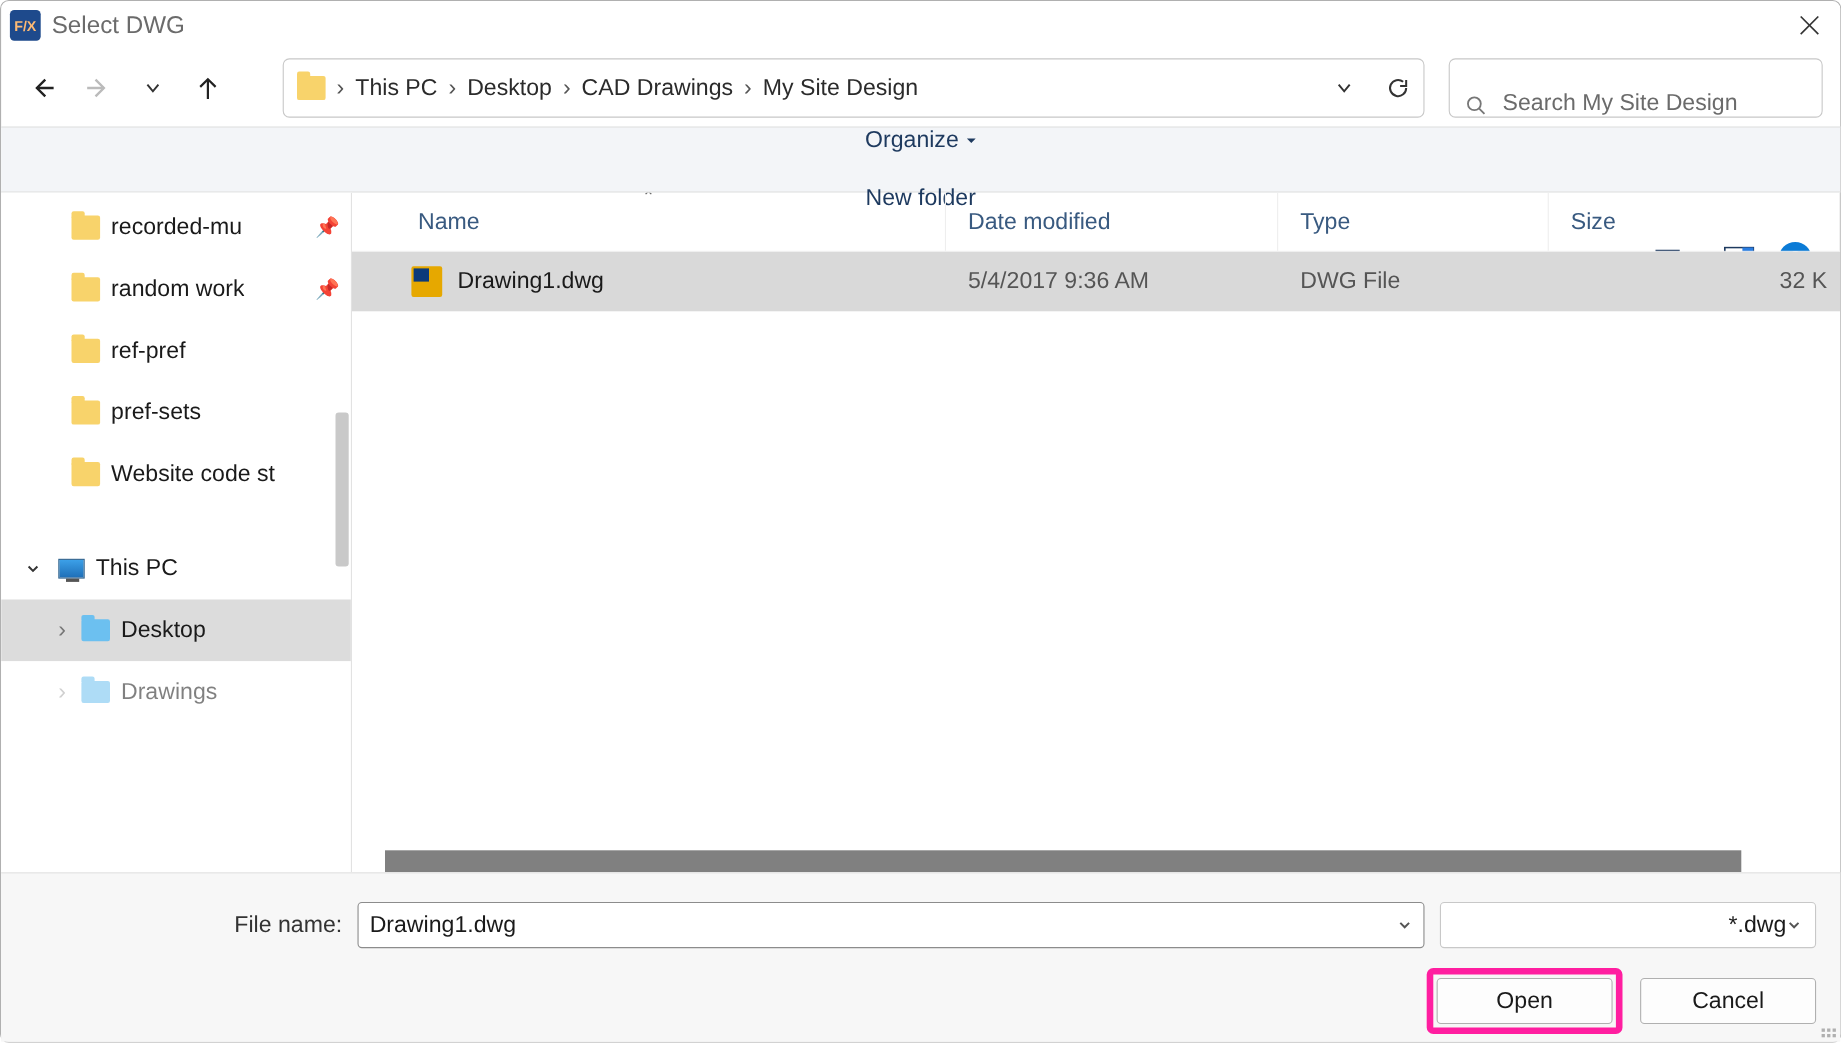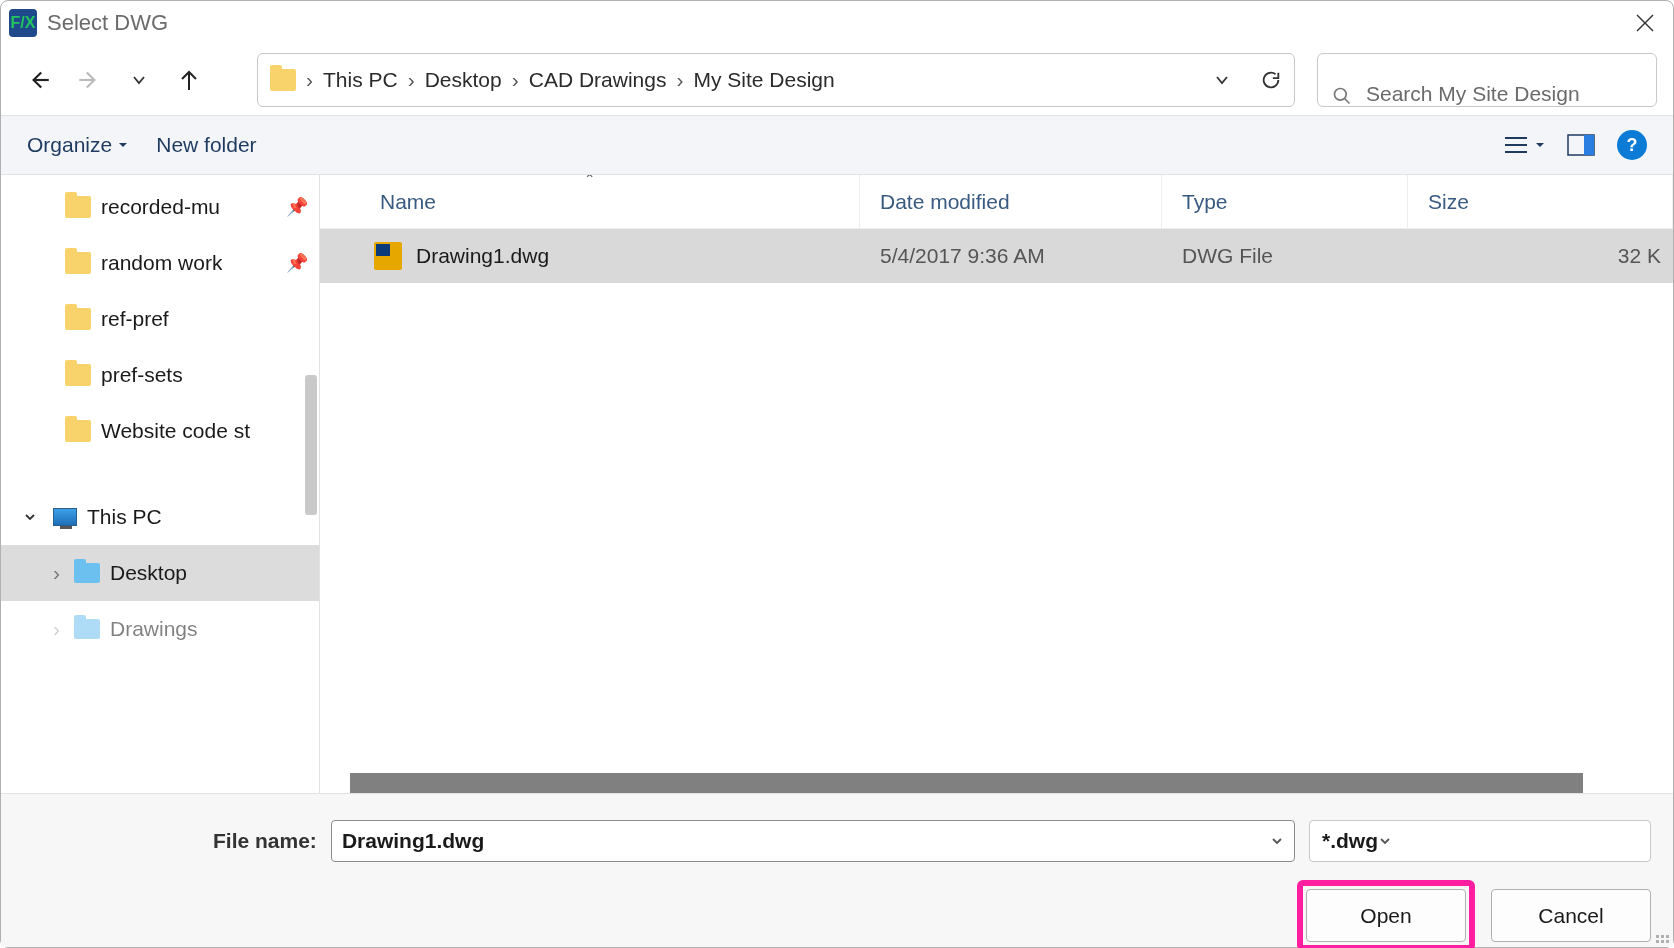--- a/index.html
+++ b/index.html
@@ -1,41 +1,41 @@
 <!DOCTYPE html>
 <html><head>
 <meta charset="utf-8">
 <style>
   * { box-sizing: border-box; margin: 0; padding: 0; }
   html, body { width: 1674px; height: 948px; font-family: "Segoe UI", sans-serif; font-size: 21px; background: #ffffff; color: #1a1a1a; overflow: hidden; }
   .window { width: 100%; height: 100%; border: 1px solid #b0b0b0; border-radius: 8px; display: flex; flex-direction: column; position: relative; }
 
   
   .titlebar { height: 44px; display: flex; align-items: center; padding: 0 8px; }
-  .titlebar-icon { width: 28px; height: 28px; background: #1e4a8c; border-radius: 4px; display: flex; align-items: center; justify-content: center; color: #22c55e; font-size: 16px; font-weight: bold; }
+  .titlebar-icon { width: 28px; height: 28px; background: #1e4a8c; border-radius: 4px; display: flex; align-items: center; justify-content: center; color: #fdba74; font-size: 13px; font-weight: bold; }
   .titlebar-text { margin-left: 10px; color: #6b6b6b; font-size: 22px; }
   .titlebar-close { margin-left: auto; width: 40px; height: 40px; display:flex;align-items:center;justify-content:center; color:#333; font-size:24px; cursor:pointer; }
 
   
   .navrow { height: 70px; display: flex; align-items: center; padding: 0 16px; gap: 6px; }
   .nav-btn { width: 44px; height: 44px; display:flex;align-items:center;justify-content:center; color:#333; border-radius:4px; cursor:pointer;}
   .nav-btn.disabled { color:#b0b0b0; }
   .addrbar { flex:1; height: 54px; border:1px solid #c8c8c8; border-radius:6px; display:flex; align-items:center; padding:0 12px; margin-left: 40px; gap:10px;}
   .folder-glyph { width:26px;height:22px; background:#f8d36b; border-radius:2px; position:relative; display:inline-block;}
   .folder-glyph::before{content:"";position:absolute;top:-4px;left:0;width:12px;height:6px;background:#f8d36b;border-radius:2px 2px 0 0;}
   .crumb { color:#2b2b2b; cursor:pointer; }
   .crumb-sep { color:#555; }
   .addr-right { margin-left:auto; display:flex; gap:30px; align-items:center;}
   .addr-right .chev, .addr-right .refresh { color:#333; cursor:pointer; }
   .searchbox { width: 340px; height:54px; border:1px solid #c8c8c8; border-radius:6px; display:flex; align-items:flex-end; padding:0 14px; margin-left:16px; gap:14px; color:#6b6b6b;}
   .searchbox svg{flex-shrink:0;}
   .searchbox span{white-space:nowrap;overflow:hidden;text-overflow:ellipsis;}
 
   
-  .toolbar { height:60px; background:#f3f5f8; border-top:1px solid #e2e2e2; border-bottom:1px solid #e2e2e2; display:flex; align-items:center; padding:0 26px; gap:28px;}
+  .toolbar { height:60px; background:#f3f5f8; border-top:1px solid #e2e2e2; border-bottom:1px solid #e2e2e2; display:flex; align-items:center; padding:0 26px; gap:28px;flex-direction:column;}
   .toolbar-text { color:#1e3a5f; cursor:pointer; display:flex;align-items:center;gap:6px;}
   .toolbar-right { margin-left:auto; display:flex; align-items:center; gap:22px;}
   .help-icon { width:30px;height:30px;border-radius:50%;background:#0b7bd6;color:#fff;display:flex;align-items:center;justify-content:center;font-size:18px;font-weight:bold;}
 
   
   .body { flex:1; display:flex; overflow:hidden; }
   .sidebar { width: 319px; border-right:1px solid #e2e2e2; overflow:hidden; position:relative; background:#fff;}
   .tree { padding-top:4px; }
   .tree-item { height:56px; display:flex; align-items:center; padding-left:64px; gap:10px; color:#1a1a1a; white-space:nowrap; overflow:hidden; cursor:pointer; position:relative;}
   .tree-item .lbl{overflow:hidden;text-overflow:ellipsis;}
@@ -67,28 +67,28 @@
   .cell.name{flex:0 0 540px;display:flex;align-items:center;gap:14px;}
   .cell.date{flex:0 0 302px;color:#555;}
   .cell.type{flex:0 0 246px;color:#555;}
   .cell.size{flex:1;text-align:right;color:#555;padding-right:12px;}
   .dwg-icon{width:28px;height:28px;background:#e6a800;position:relative;border-radius:2px;}
   .dwg-icon::before{content:"";position:absolute;top:2px;left:2px;width:14px;height:12px;background:#0b3a7a;}
   .hscroll{position:absolute;left:30px;right:90px;bottom:0;height:20px;background:#808080;}
 
   
   .footer{height:154px;background:#f7f7f7;border-top:1px solid #e2e2e2;padding:26px 22px 14px 22px;display:flex;flex-direction:column;gap:18px;}
-  .fn-row{display:flex;align-items:center;gap:14px;font-weight:bold;}
+  .fn-row{display:flex;align-items:center;gap:14px;}
   .fn-label{color:#333; margin-left:190px;}
   .fn-input{flex:1;height:42px;border:1px solid #8c8c8c;border-radius:4px;background:#fff;padding:0 10px;display:flex;align-items:center;justify-content:space-between;}
   .fn-input span.val{overflow:hidden;white-space:nowrap;}
   .fn-input .drop{color:#555;cursor:pointer;}
-  .filter{width:342px;height:42px;border:1px solid #c8c8c8;border-radius:4px;background:#fff;padding:0 12px;display:flex;align-items:center;justify-content:flex-start;}
+  .filter{width:342px;height:42px;border:1px solid #c8c8c8;border-radius:4px;background:#fff;padding:0 12px;display:flex;align-items:center;justify-content:flex-end;}
   .btn-row{display:flex;justify-content:flex-end;gap:16px;align-items:center;}
-  .btn{width:160px;height:53px;border:1px solid #b0b0b0;border-radius:4px;background:#fdfdfd;display:flex;align-items:center;justify-content:center;cursor:pointer;}
+  .btn{width:160px;height:42px;border:1px solid #b0b0b0;border-radius:4px;background:#fdfdfd;display:flex;align-items:center;justify-content:center;cursor:pointer;}
   .open-hl{border:6px solid #ff1ea0;border-radius:6px;padding:3px; display:inline-flex;}
   .open-hl .btn{margin:0;}
 
   .resize-grip{position:absolute;right:4px;bottom:4px;width:14px;height:14px;display:flex;flex-wrap:wrap;gap:2px;justify-content:flex-end;align-content:flex-end;}
   .resize-grip i{width:3px;height:3px;background:#b0b0b0;display:block;}
 
   svg{display:block;}
 </style>
 </head>
 <body>

